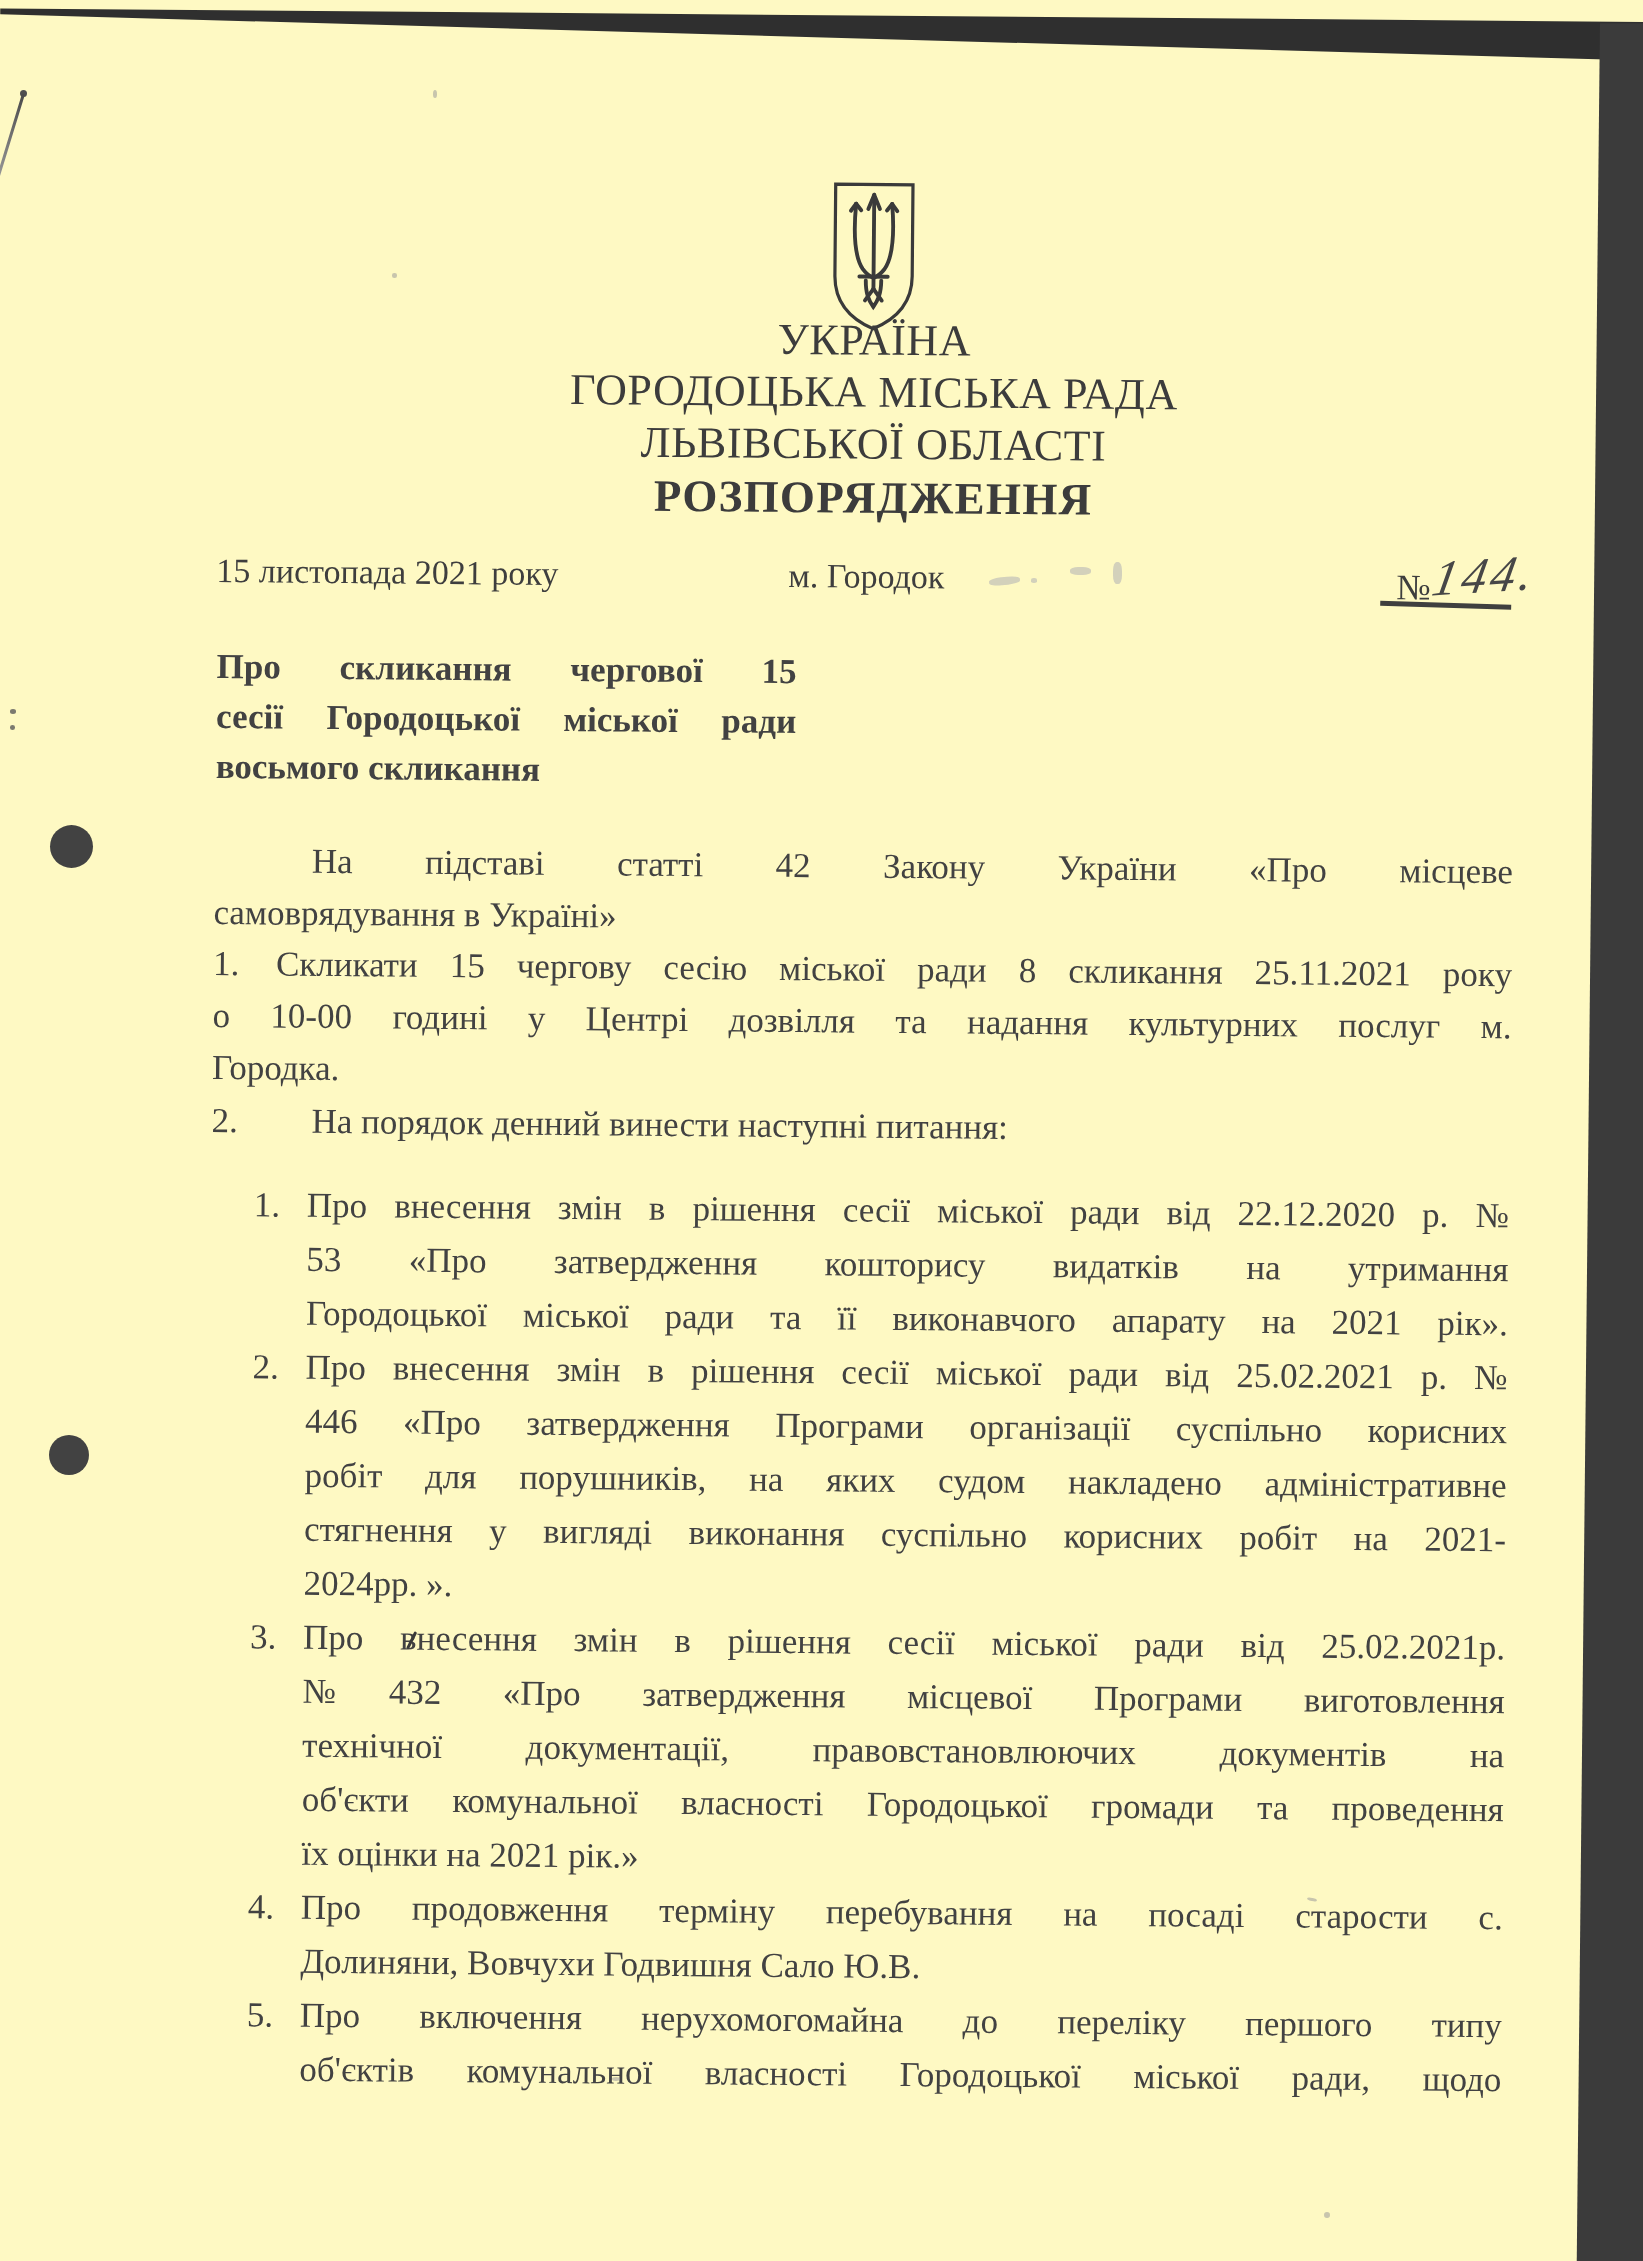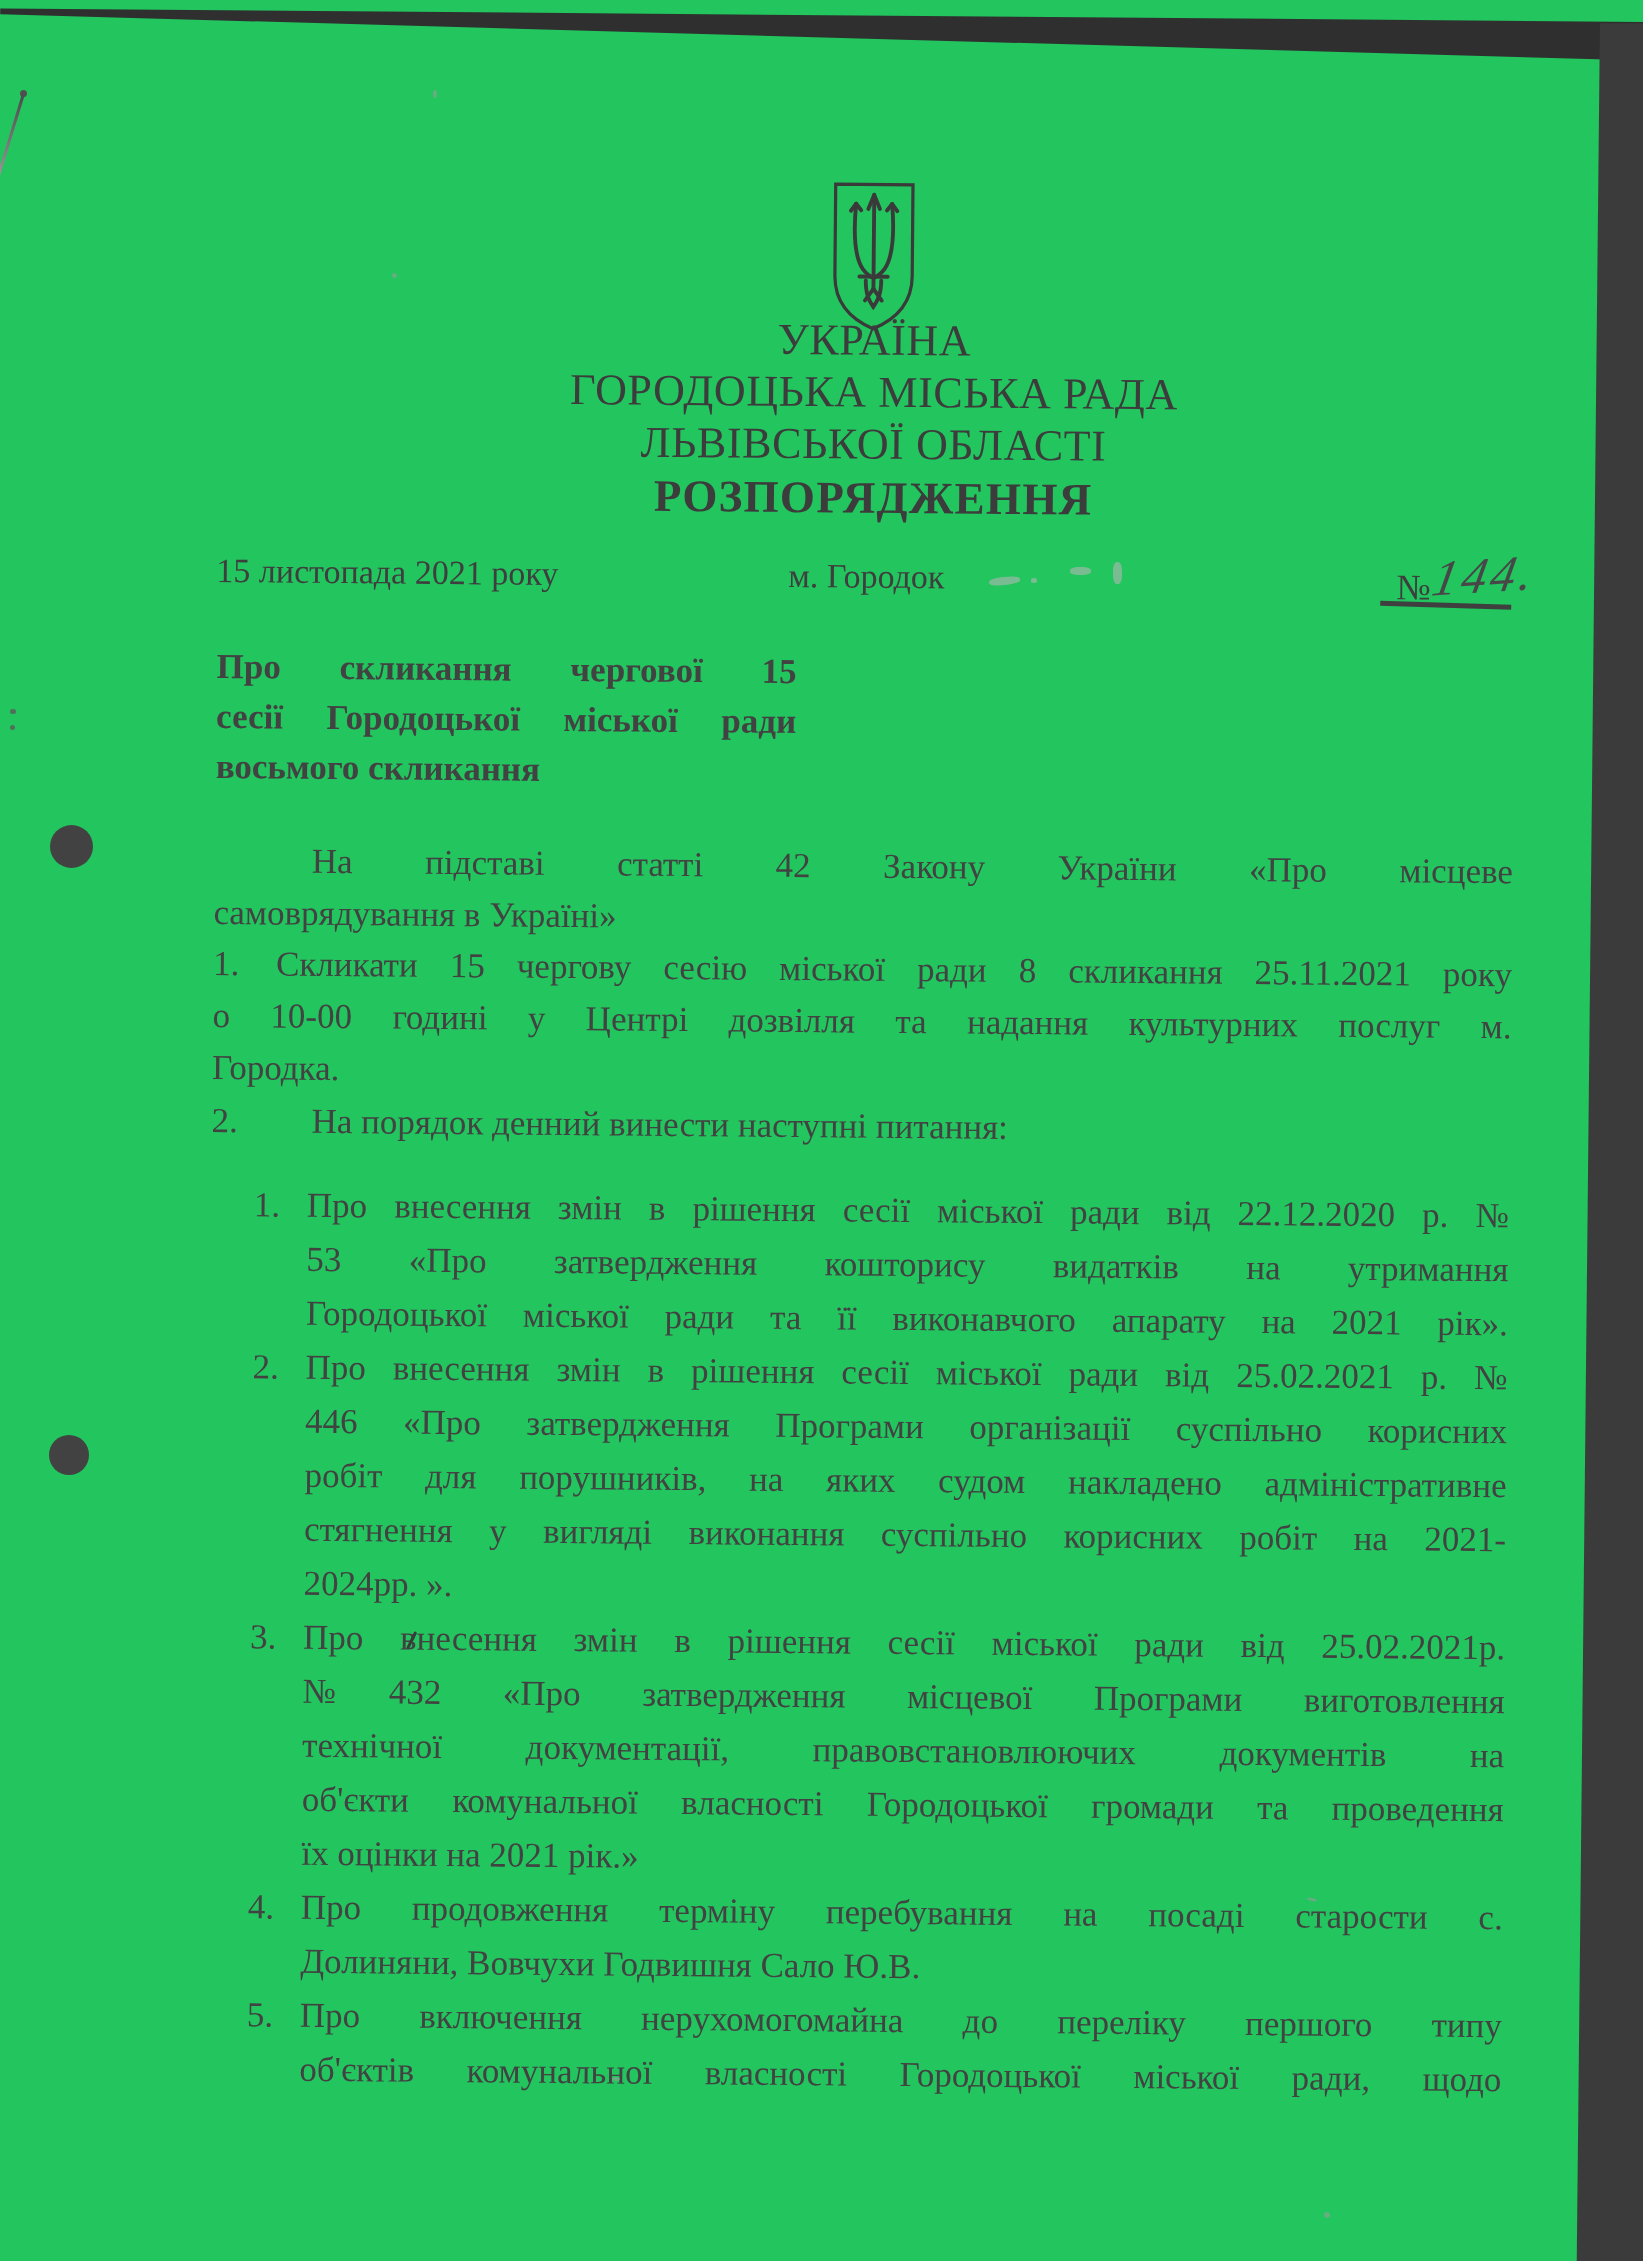--- a/index.html
+++ b/index.html
@@ -1,18 +1,18 @@
 <!DOCTYPE html>
 <html style="font-size:10.3px"><head>
 <meta charset="utf-8">
 <style>
   html,body{ margin:0; padding:0; background:#e8e8e8; }
   .page{
     position:relative; width:1644px; height:2261px;
-    background:#22c55e; overflow:hidden;
+    background:#fef9c3; overflow:hidden;
     font-family:"Liberation Serif", serif; color:#424242;
   }
   
   .edge-svg{ position:absolute; left:0; top:0; z-index:6; pointer-events:none; }
   .hole{ position:absolute; border-radius:50%; background:#424242; z-index:7; }
   .hole.h1{ left:50px; top:825px; width:43px; height:43px; }
   .hole.h2{ left:49px; top:1435px; width:40px; height:40px; }
   .scratch{ position:absolute; left:22px; top:94px; width:2.6px; height:89px;
     background:linear-gradient(#4a4a4a,#9a9a9a); transform:rotate(17deg);
     transform-origin:top center; z-index:7; border-radius:1.3px; }

